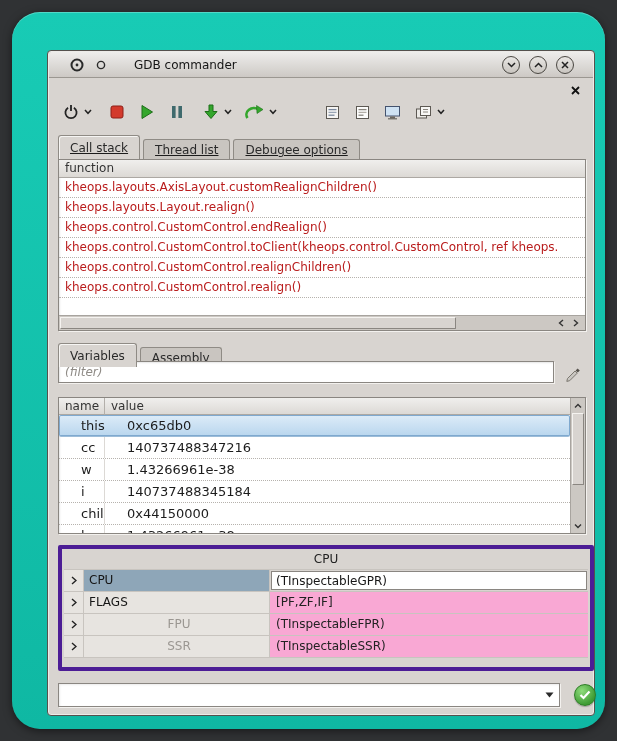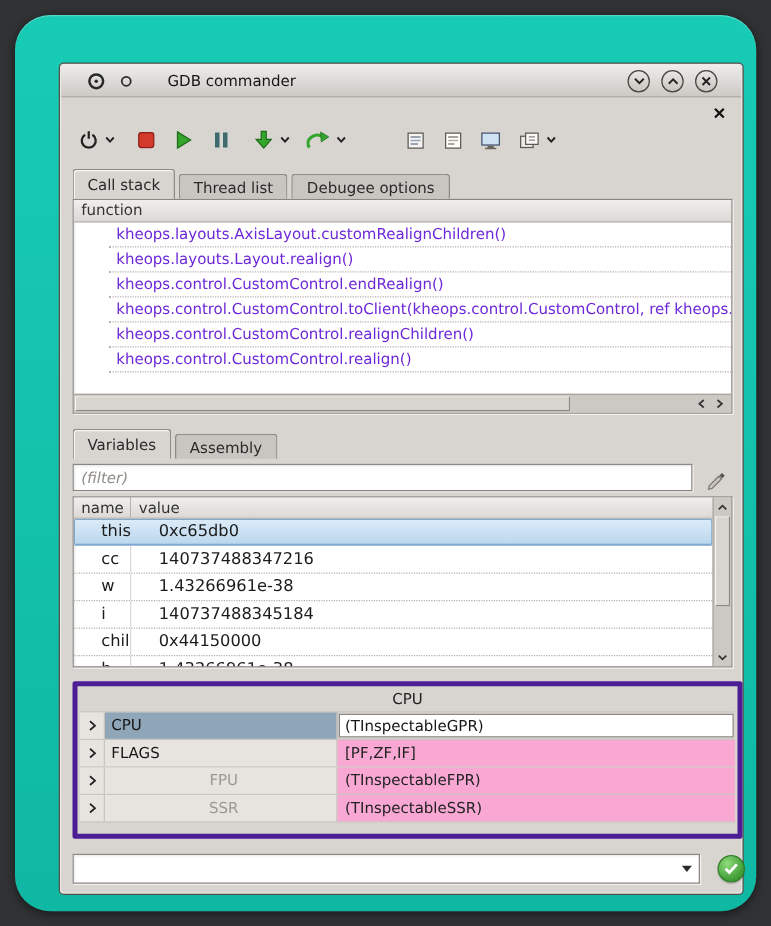--- a/index.html
+++ b/index.html
@@ -57,21 +57,21 @@
     height:24px;min-width:22px;display:flex;align-items:center;justify-content:center;
     padding:0 2px;border:1px solid transparent;border-radius:2px;
   }
   .tbtn.chev{min-width:12px;padding:0;}
   .tgap-s{width:8px;}
   .tgap-m{width:12px;}
   .tgap-xl{width:42px;}
 
   
   .tabs{position:absolute;left:10px;display:flex;align-items:flex-end;height:24px;}
-  .tabs1{top:84px;}
+  .tabs1{top:84px;text-decoration:underline;}
   .tabs2{top:292px;}
   .tab{
     font-size:12px;color:#2a2a2a;padding:3px 11px 3px;
     background:#c9c5c0;border:1px solid #8f8b85;border-bottom:none;
     border-radius:3px 3px 0 0;margin-right:3px;height:20px;line-height:14px;
   }
   .tab.active{
     background:#d8d4d0;height:24px;padding-top:5px;
     box-shadow:inset 1px 1px 0 #f6f5f3;position:relative;z-index:2;
   }
@@ -85,39 +85,39 @@
   
   .callstack{position:absolute;left:10px;top:108px;width:528px;height:172px;overflow:hidden;}
   .cs-header{
     height:18px;line-height:17px;padding-left:6px;
     background:linear-gradient(#f0efed,#dcd9d5);
     border-bottom:1px solid #aca8a3;color:#333;font-size:12px;
   }
   .cs-row{
     height:20px;line-height:19px;padding-left:6px;
     border-bottom:1px dotted #b6b2ad;
-    white-space:nowrap;overflow:hidden;font-size:12px;color:#6d28d9;margin-left:28px;
+    white-space:nowrap;overflow:hidden;font-size:12px;color:#b91c1c;
   }
   .hscroll{
     position:absolute;left:0;right:0;bottom:0;height:15px;
     background:#ccc8c3;border-top:1px solid #a8a49f;
   }
   .hthumb{
     position:absolute;left:1px;top:1px;height:12px;width:calc(100% - 130px);
     background:#d8d4d0;border:1px solid;border-color:#f5f3f0 #8a8681 #8a8681 #f5f3f0;border-radius:1px;
   }
   .hs-btn{
     position:absolute;top:1px;width:14px;height:12px;
     display:flex;align-items:center;justify-content:center;
   }
   .hs-btn.prev{right:17px;}
   .hs-btn.next{right:2px;}
 
   
-  .filter-row{position:absolute;left:10px;top:320px;right:10px;height:26px;}
+  .filter-row{position:absolute;left:10px;top:310px;right:10px;height:26px;}
   .filter-input{
     position:absolute;left:0;top:0;width:496px;height:22px;
     border:1px solid #8a8681;background:#fff;
     box-shadow:1px 1px 0 #f3f1ee, inset 1px 1px 2px rgba(0,0,0,.10);
     padding:0 6px;font-size:12px;font-family:"DejaVu Sans","Liberation Sans",sans-serif;
     color:#1c1c1c;outline:none;
   }
   .filter-input::placeholder{font-style:italic;color:#8f8b86;opacity:1;}
   .filter-icon{position:absolute;right:2px;top:3px;width:18px;height:18px;}
 

